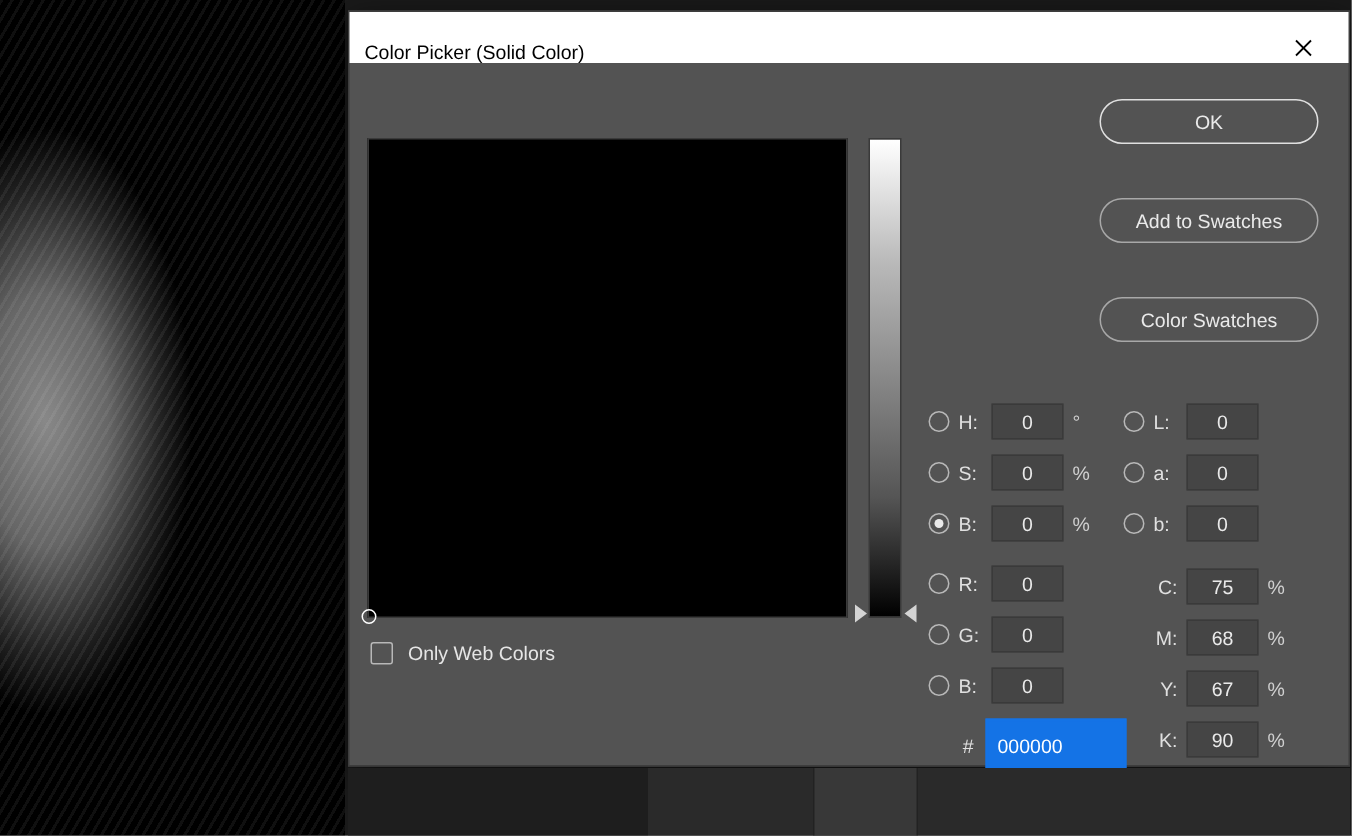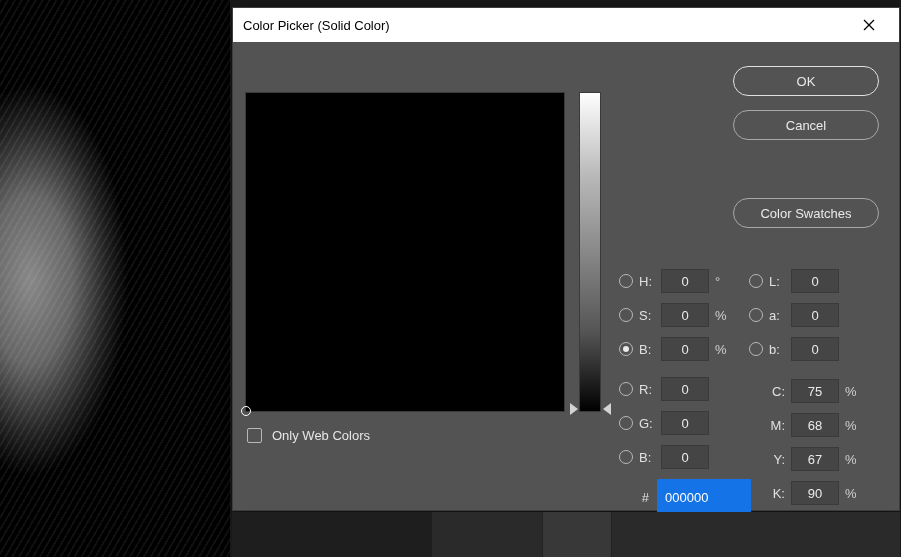--- a/index.html
+++ b/index.html
@@ -15,21 +15,21 @@
     background: repeating-linear-gradient(120deg, rgba(200,200,200,0.08) 0 2px, transparent 2px 6px);
     mix-blend-mode: screen;
   }
 
   .dialog {
     position: absolute; left: 232px; top: 7px; width: 668px; height: 504px;
     background: #535353; border: 1px solid #3d3d3d;
     box-shadow: 0 4px 20px rgba(0,0,0,0.5);
   }
   .titlebar {
-    height: 34px; background: #fff; color: #000; display: flex; align-items: center;
+    height: 34px; background: #fff; color: #000; display: flex; align-items: flex-end;
     padding: 0 10px; font-size: 13px;
   }
   .titlebar .title { flex: 1; }
   .titlebar .close { width: 40px; text-align: center; cursor: pointer; font-size: 15px; }
   .titlebar .close svg { width: 12px; height: 12px; }
 
   .body { position: relative; padding: 18px 20px; color: #e6e6e6; font-size: 13px; }
 
   
   .color-field {
@@ -136,22 +136,22 @@
       <div class="cursor"></div>
     </div>
 
     <div class="hue-slider"></div>
     <div class="slider-arrow-l"></div>
     <div class="slider-arrow-r"></div>
 
 
     <div class="btn-col">
       <button class="btn primary">OK</button>
-      <button class="btn">Cancel</button>
       <div class="gap"></div>
+      <button class="btn">Add to Swatches</button>
       <div class="gap"></div>
       <button class="btn">Color Swatches</button>
     </div>
 
     <div class="inputs">
 
       <div class="row">
         <div class="col-l">
           <span class="radio"></span>
           <span class="lbl-c">H:</span>

